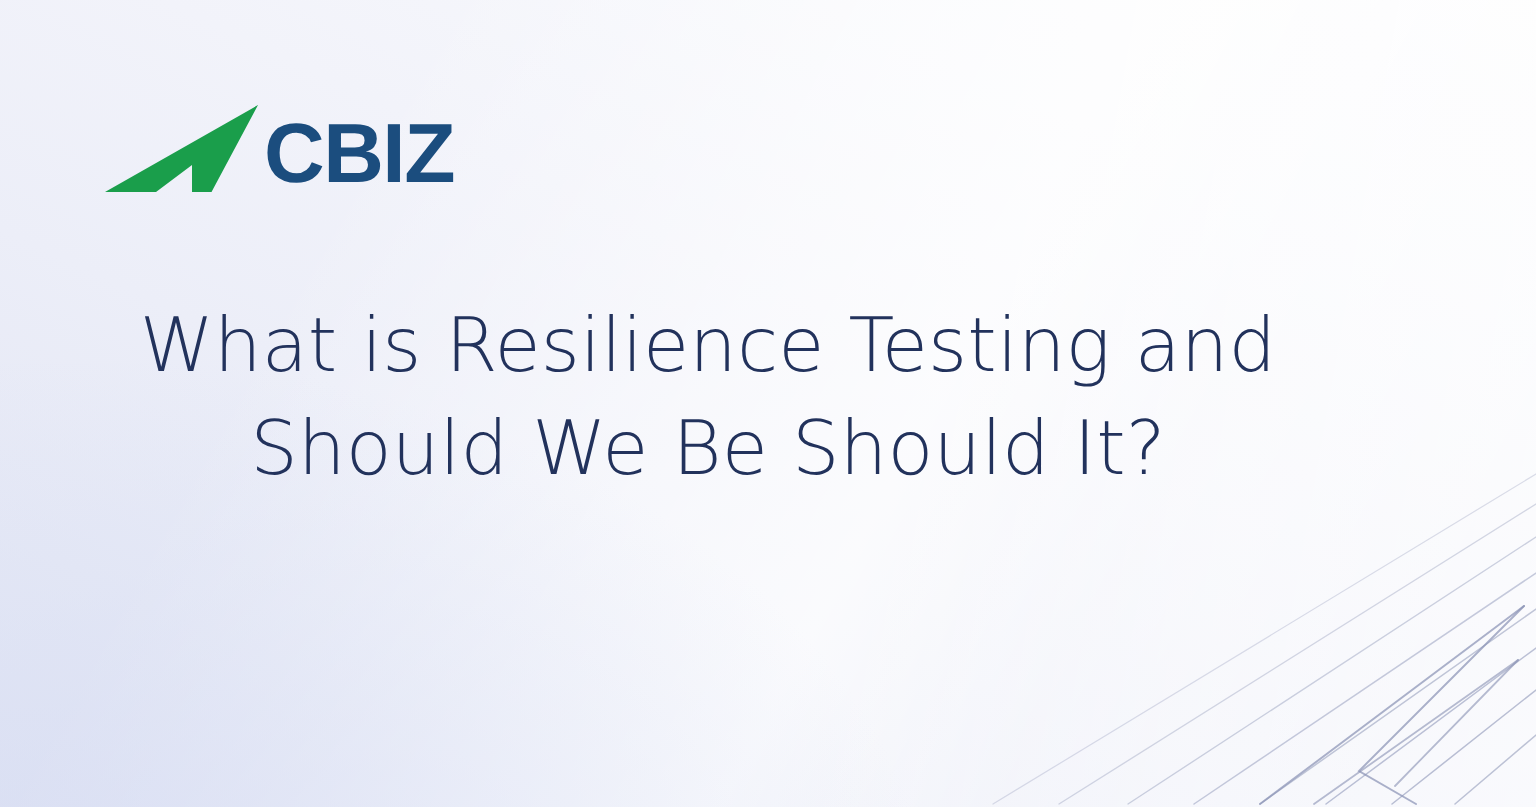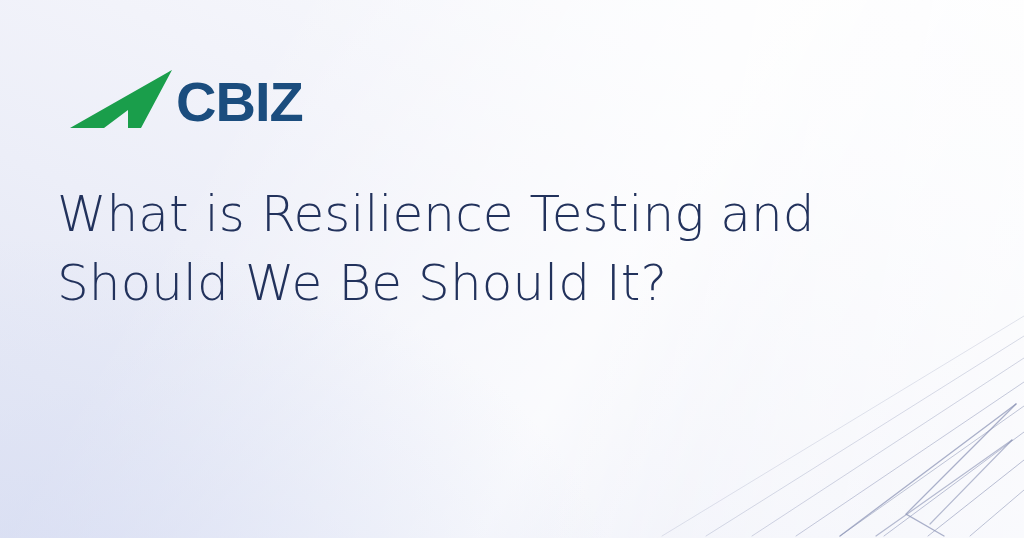--- a/index.html
+++ b/index.html
@@ -103,28 +103,29 @@
 
   .logo-word {
     display: block;
     margin-left: -4px;
   }
 
   
   .headline {
     position: absolute;
     left: 57px;
-    top: 180px;
+    top: 196px;
     width: 830px;
     color: #22325c;
     font-size: 50px;
     line-height: 1.38;
     font-weight: 300;
     letter-spacing: 0.1px;
     font-family: "DejaVu Sans", "Liberation Sans", sans-serif;
+    text-align: center;
     -webkit-font-smoothing: antialiased;
   }
 
   .headline .line { display: block; white-space: nowrap; }
 </style>
 </head>
 <body>
 
 <div id="card">
 

